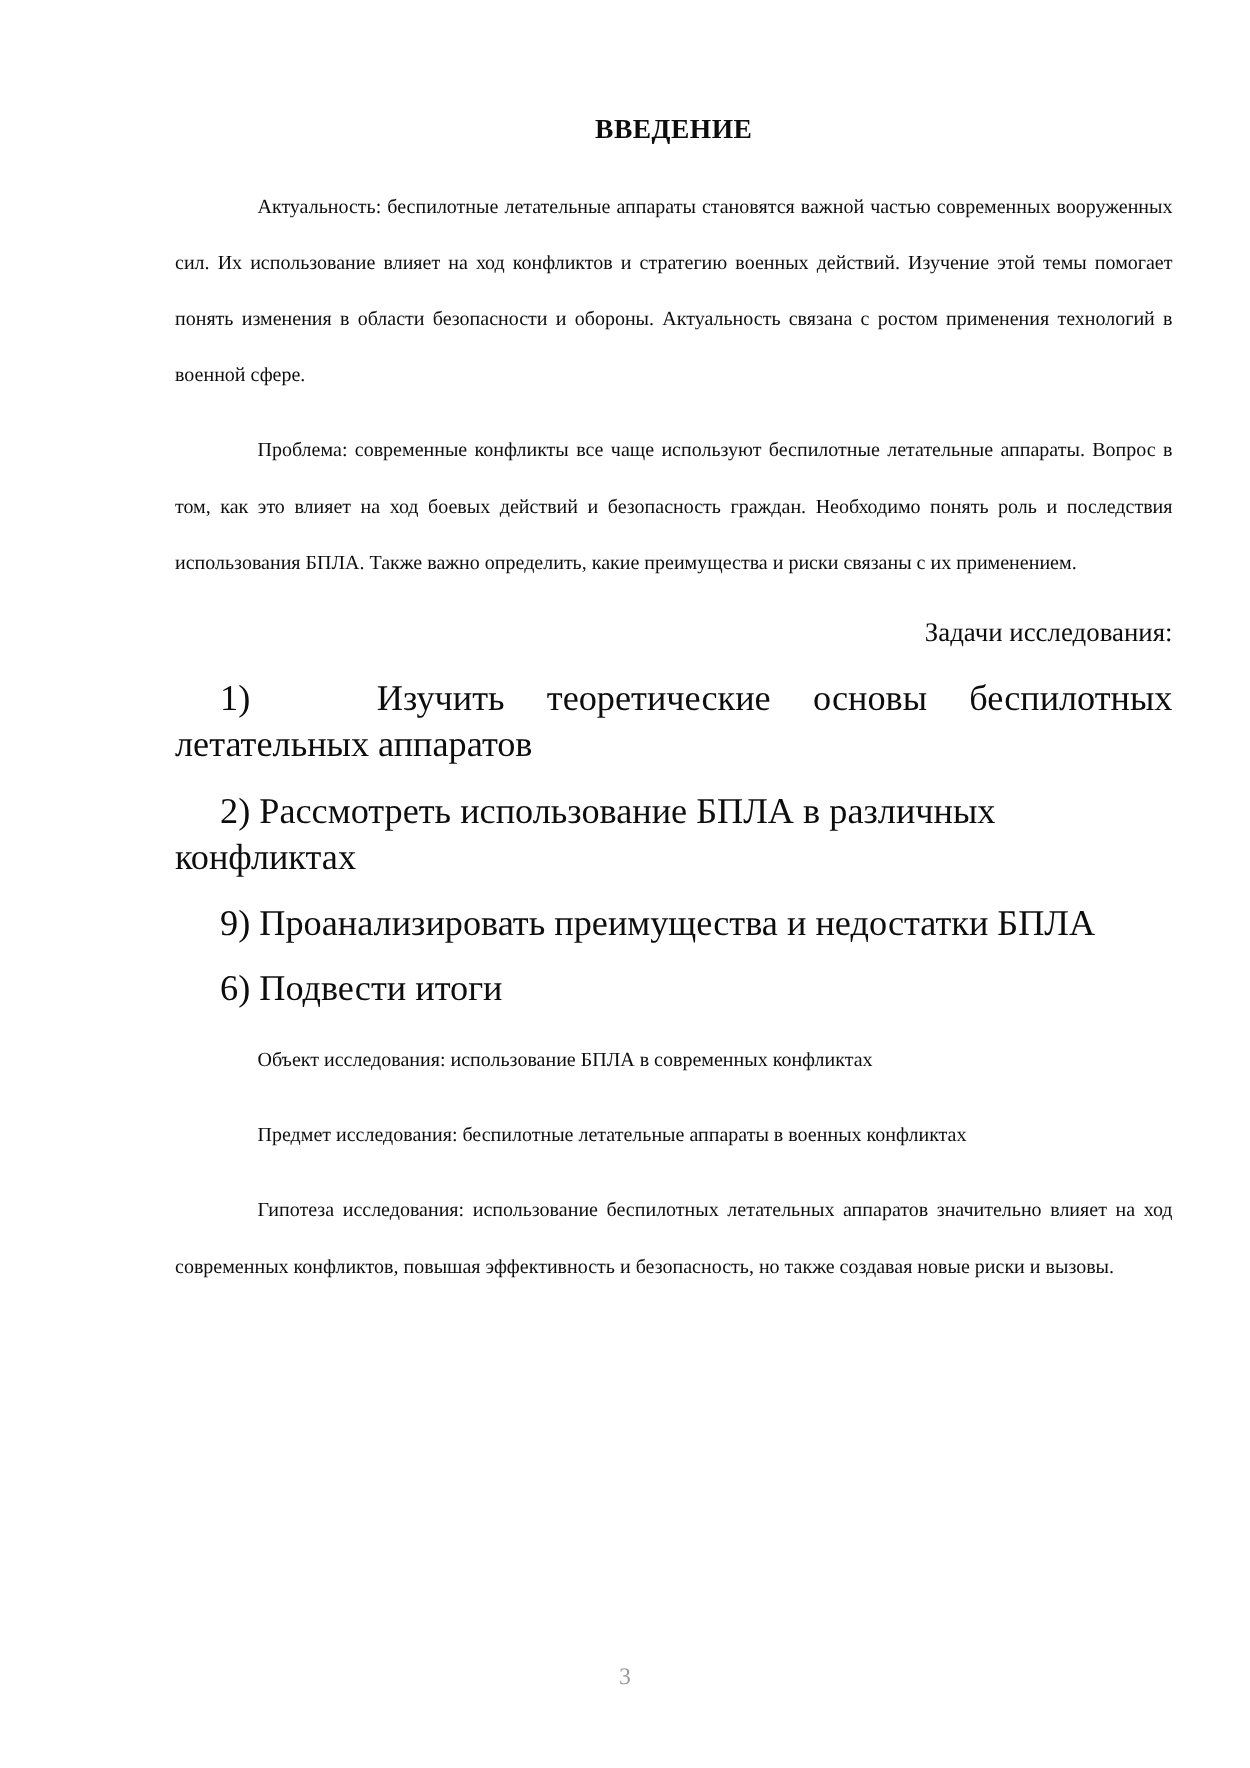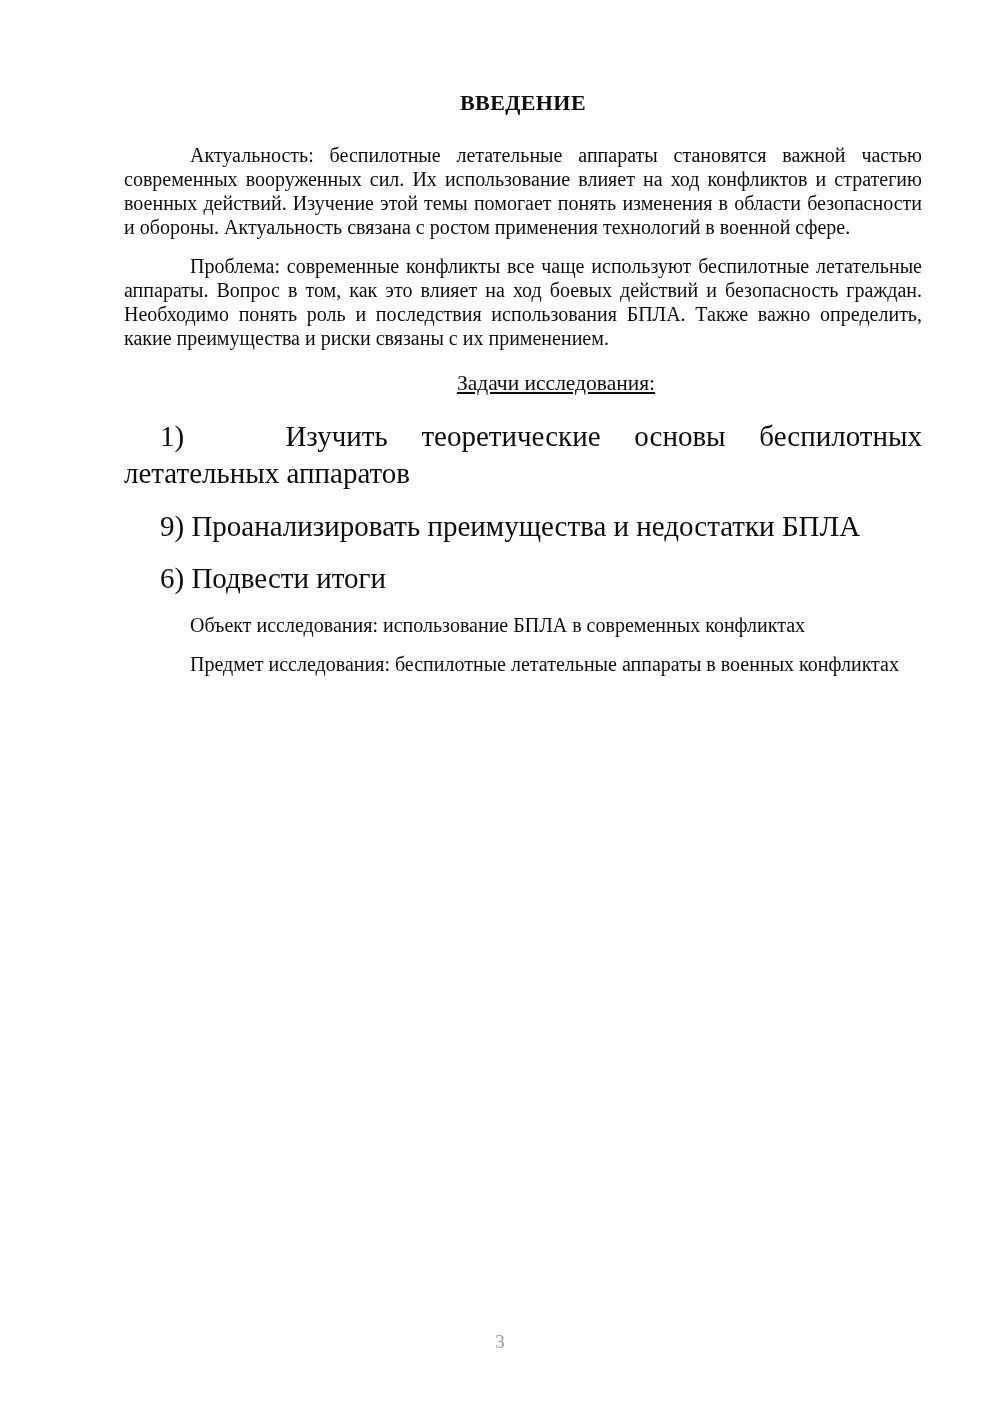--- a/index.html
+++ b/index.html
@@ -15,51 +15,50 @@
     background: #ffffff;
     margin: 0 auto;
     overflow: hidden;
     font-family: "Liberation Serif", "DejaVu Serif", serif;
     color: #0d0d0d;
     -webkit-font-smoothing: antialiased;
   }
 
   .content {
     position: absolute;
-    left: 124px;
+    left: 140px;
     top: 88px;
     width: 798px;
   }
 
   .doc-title {
     font-size: 22px;
     font-weight: bold;
     text-align: center;
     letter-spacing: 0.4px;
     line-height: 30px;
     margin: 0 0 25px 0;
   }
 
   .para {
-    font-size: 20px;
-    line-height: 24px;
+    font-size: 16px;
+    line-height: 45px;
     text-align: justify;
     text-justify: inter-word;
     text-indent: 66px;
     margin: 0 0 15px 0;
     hyphens: none;
   }
 
   .sub-heading {
     font-size: 21.5px;
     line-height: 37.5px;
-    text-align: center;
+    text-align: right;
     text-indent: 66px;
     margin: 0 0 15px 0;
-    text-decoration: underline;
   }
 
   .list {
     margin: 0;
     padding: 0;
     list-style: none;
   }
 
   .list-item {
     font-size: 29px;
@@ -97,26 +96,28 @@
 
     <p class="para">Актуальность: беспилотные летательные аппараты становятся важной частью современных вооруженных сил. Их использование влияет на ход конфликтов и стратегию военных действий. Изучение этой темы помогает понять изменения в области безопасности и обороны. Актуальность связана с ростом применения технологий в военной сфере.</p>
 
     <p class="para">Проблема: современные конфликты все чаще используют беспилотные летательные аппараты. Вопрос в том, как это влияет на ход боевых действий и безопасность граждан. Необходимо понять роль и последствия использования БПЛА. Также важно определить, какие преимущества и риски связаны с их применением.</p>
 
 
     <p class="sub-heading">Задачи исследования:</p>
 
     <ul class="list">
       <li class="list-item">1)&nbsp;&nbsp;&nbsp;Изучить теоретические основы беспилотных летательных аппаратов</li>
+      <li class="list-item single">2) Рассмотреть использование БПЛА в различных конфликтах</li>
       <li class="list-item single">9) Проанализировать преимущества и недостатки БПЛА</li>
       <li class="list-item single">6) Подвести итоги</li>
     </ul>
 
     <p class="para">Объект исследования: использование БПЛА в современных конфликтах</p>
 
     <p class="para">Предмет исследования: беспилотные летательные аппараты в военных конфликтах</p>
 
+    <p class="para">Гипотеза исследования: использование беспилотных летательных аппаратов значительно влияет на ход современных конфликтов, повышая эффективность и безопасность, но также создавая новые риски и вызовы.</p>
 
   </div>
 
   <div class="page-number">3</div>
 
 </div>
 
 </body></html>

